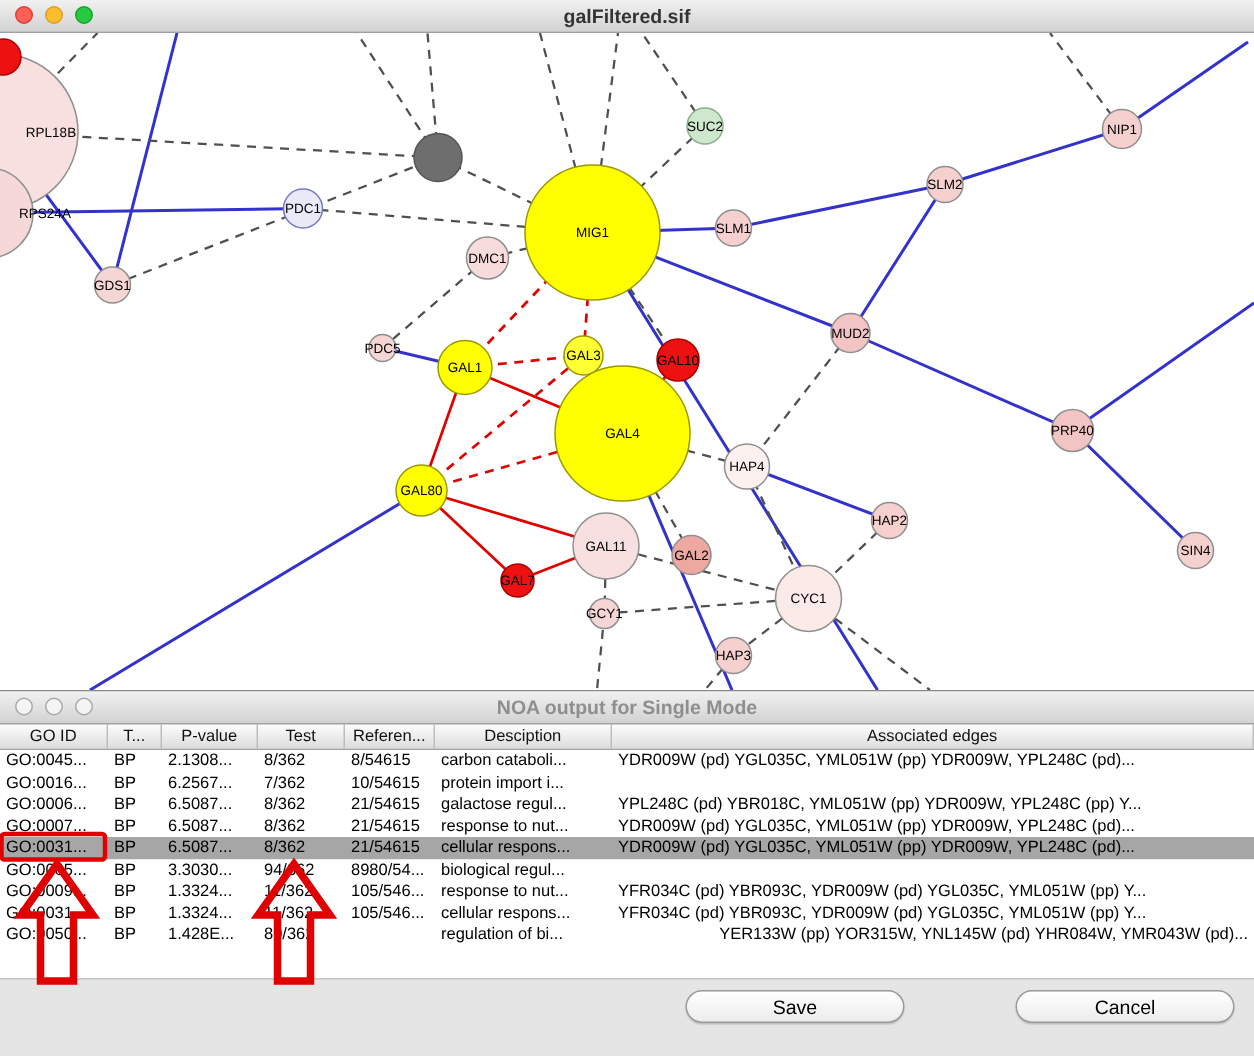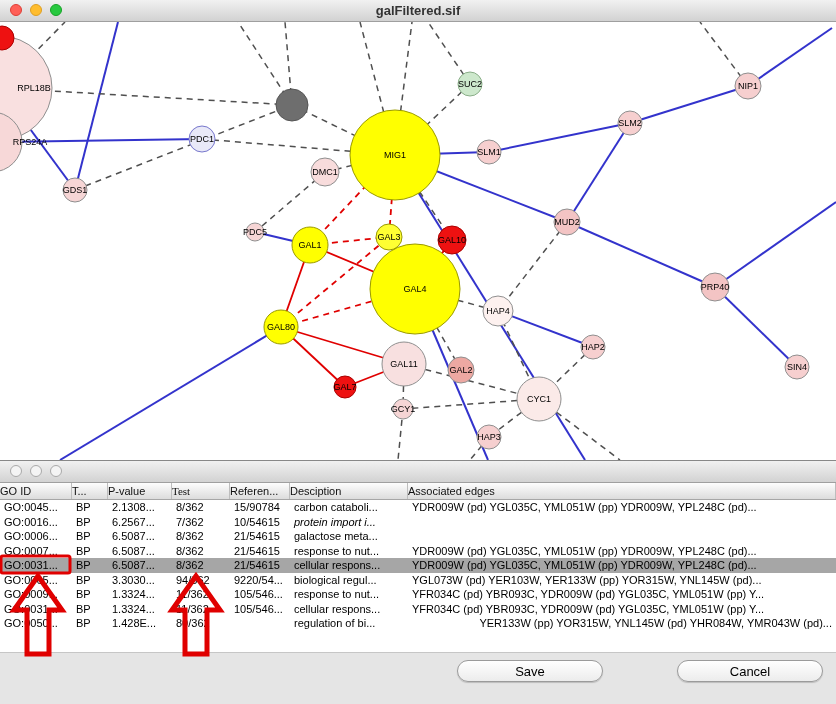--- a/index.html
+++ b/index.html
@@ -28,21 +28,21 @@
   .e-red  { stroke: #e00000; stroke-width: 1.8; }
   .e-redd { stroke: #e00000; stroke-width: 1.8; stroke-dasharray: 6 5; }
   .node-label { font-size: 9px; fill: #000; text-anchor: middle;
                 font-family: "Liberation Sans", sans-serif; }
 
   
   .window.bottom { height: 244px; display: flex; flex-direction: column;
                    border-top: 1px solid #888; background: #fff; }
   .thead { display: flex; height: 17px; background: linear-gradient(#fdfdfd,#dcdcdc);
            border-bottom: 1px solid #a6a6a6; flex: none; }
-  .th { font-size: 11px; color: #111; text-align: left; line-height: 16px;
+  .th { font-size: 11px; color: #111; text-align: center; line-height: 16px;
         border-right: 1px solid #bdbdbd; overflow: hidden; white-space: nowrap; flex-shrink: 0; }
   .tbody { flex: none; }
   .tr { display: flex; height: 14.5px; background: #fff; }
   .tr.selected { background: #a6a6a6; }
   .td { font-size: 11px; line-height: 14.5px; padding: 0 4px; white-space: nowrap;
         overflow: hidden; flex-shrink: 0; color: #000; }
   .filler { flex: 1; background: #fff; }
   .buttonbar { height: 52px; flex: none; background: #e5e5e5;
                border-top: 1px solid #c6c6c6; position: relative; }
   .btn { position: absolute; top: 7px; width: 146px; height: 22px; border-radius: 12px;
@@ -244,56 +244,58 @@
       </svg>
   </section>
 
   <section class="window bottom">
     <div class="titlebar inactive">
       <div class="lights">
         <span class="light"></span>
         <span class="light"></span>
         <span class="light"></span>
       </div>
+      <div class="title">NOA output for Single Mode</div>
     </div>
 
     <div class="thead" id="thead">
         <div class="th" style="width: 72px;">GO ID</div>
         <div class="th" style="width: 36px;">T...</div>
         <div class="th" style="width: 64px;">P-value</div>
-        <div class="th" style="width: 58px; font-family: Liberation Serif, serif;">Test</div>
+        <div class="th" style="width: 58px;">Test</div>
         <div class="th" style="width: 60px;">Referen...</div>
         <div class="th" style="width: 118px;">Desciption</div>
         <div class="th" style="width: 428px;">Associated edges</div>
       </div>
     <div class="tbody" id="tbody">
         <div class="tr">
           <div class="td" style="width: 72px;">GO:0045...</div>
           <div class="td" style="width: 36px;">BP</div>
           <div class="td" style="width: 64px;">2.1308...</div>
           <div class="td" style="width: 58px;">8/362</div>
-          <div class="td" style="width: 60px;">15/90784</div>
+          <div class="td" style="width: 60px;">8/54615</div>
           <div class="td" style="width: 118px;">carbon cataboli...</div>
           <div class="td" style="width: 428px;">YDR009W (pd) YGL035C, YML051W (pp) YDR009W, YPL248C (pd)...</div>
         </div>
         <div class="tr">
           <div class="td" style="width: 72px;">GO:0016...</div>
           <div class="td" style="width: 36px;">BP</div>
           <div class="td" style="width: 64px;">6.2567...</div>
           <div class="td" style="width: 58px;">7/362</div>
           <div class="td" style="width: 60px;">10/54615</div>
-          <div class="td" style="width: 118px; font-style: italic;">protein import i...</div>
+          <div class="td" style="width: 118px;">protein import i...</div>
         </div>
         <div class="tr">
           <div class="td" style="width: 72px;">GO:0006...</div>
           <div class="td" style="width: 36px;">BP</div>
           <div class="td" style="width: 64px;">6.5087...</div>
           <div class="td" style="width: 58px;">8/362</div>
           <div class="td" style="width: 60px;">21/54615</div>
-          <div class="td" style="width: 118px;">galactose meta...</div>
+          <div class="td" style="width: 118px;">galactose regul...</div>
+          <div class="td" style="width: 428px;">YPL248C (pd) YBR018C, YML051W (pp) YDR009W, YPL248C (pp) Y...</div>
         </div>
         <div class="tr">
           <div class="td" style="width: 72px;">GO:0007...</div>
           <div class="td" style="width: 36px;">BP</div>
           <div class="td" style="width: 64px;">6.5087...</div>
           <div class="td" style="width: 58px;">8/362</div>
           <div class="td" style="width: 60px;">21/54615</div>
           <div class="td" style="width: 118px;">response to nut...</div>
           <div class="td" style="width: 428px;">YDR009W (pd) YGL035C, YML051W (pp) YDR009W, YPL248C (pd)...</div>
         </div>
@@ -304,23 +306,22 @@
           <div class="td" style="width: 58px;">8/362</div>
           <div class="td" style="width: 60px;">21/54615</div>
           <div class="td" style="width: 118px;">cellular respons...</div>
           <div class="td" style="width: 428px;">YDR009W (pd) YGL035C, YML051W (pp) YDR009W, YPL248C (pd)...</div>
         </div>
         <div class="tr">
           <div class="td" style="width: 72px;">GO:0065...</div>
           <div class="td" style="width: 36px;">BP</div>
           <div class="td" style="width: 64px;">3.3030...</div>
           <div class="td" style="width: 58px;">94/362</div>
-          <div class="td" style="width: 60px;">9220/54...</div>
+          <div class="td" style="width: 60px;">8980/54...</div>
           <div class="td" style="width: 118px;">biological regul...</div>
-          <div class="td" style="width: 428px;">YGL073W (pd) YER103W, YER133W (pp) YOR315W, YNL145W (pd)...</div>
         </div>
         <div class="tr">
           <div class="td" style="width: 72px;">GO:0009...</div>
           <div class="td" style="width: 36px;">BP</div>
           <div class="td" style="width: 64px;">1.3324...</div>
           <div class="td" style="width: 58px;">11/362</div>
           <div class="td" style="width: 60px;">105/546...</div>
           <div class="td" style="width: 118px;">response to nut...</div>
           <div class="td" style="width: 428px;">YFR034C (pd) YBR093C, YDR009W (pd) YGL035C, YML051W (pp) Y...</div>
         </div>

